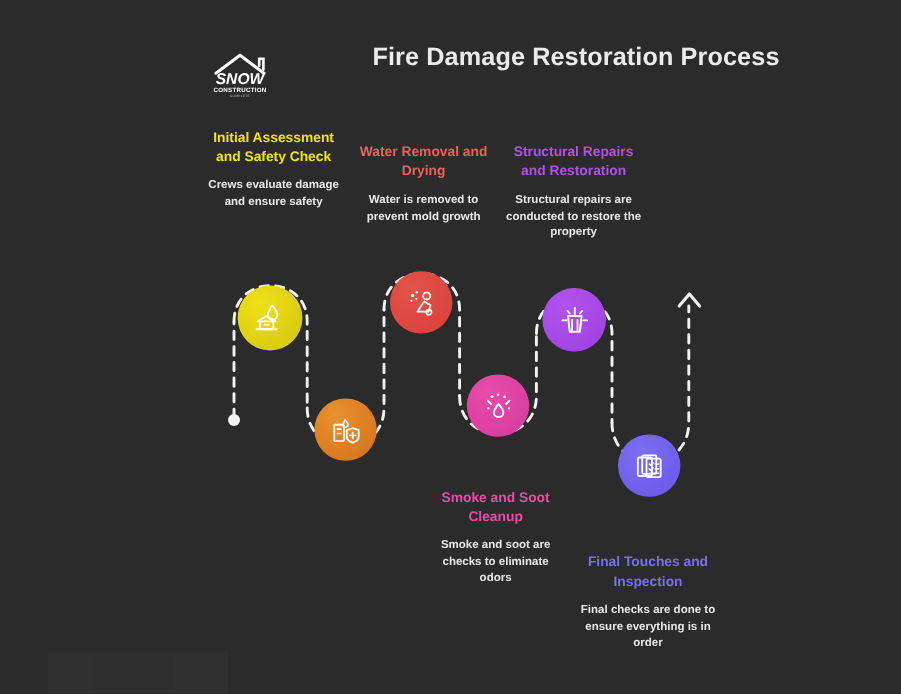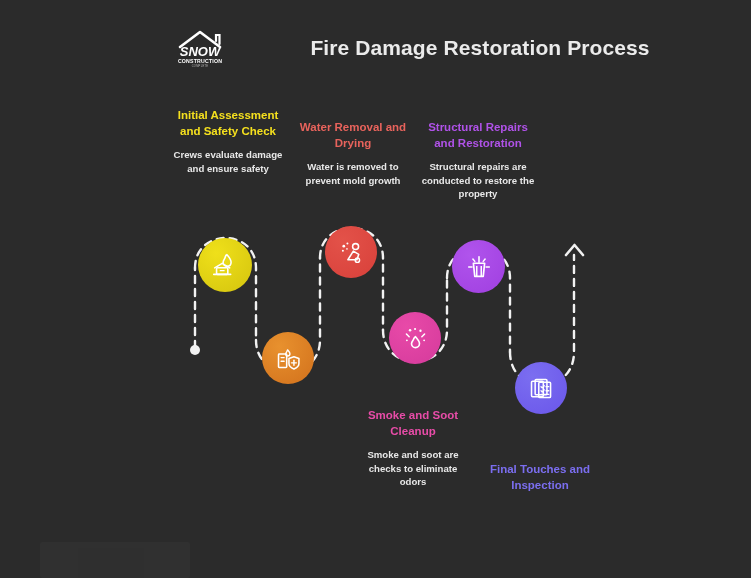--- a/index.html
+++ b/index.html
@@ -28,21 +28,21 @@
   .watermark2 {
     position: absolute;
     left: 78px; top: 548px;
     width: 66px; height: 30px;
     background: #2f2f2f;
   }
 
   
   .logo {
     position: absolute;
-    left: 172px; top: 27px;
+    left: 172px; top: 41px;
     width: 56px; height: 42px; text-decoration: underline;
   }
   .logo svg { display:block; width:56px; height:42px; }
 
   .page-title {
     position: absolute;
     left: 250px; top: 36px;
     width: 460px;
     text-align: center;
     color: #ebebeb;
@@ -208,20 +208,21 @@
       <line x1="16" y1="5" x2="16" y2="11" stroke="#fff" stroke-width="1.7" stroke-linecap="round"></line>
       <line x1="9.5" y1="7.5" x2="11.5" y2="10" stroke="#fff" stroke-width="1.6" stroke-linecap="round"></line>
       <line x1="22.5" y1="7.5" x2="20.5" y2="10" stroke="#fff" stroke-width="1.6" stroke-linecap="round"></line>
       <line x1="5" y1="16" x2="8.5" y2="16" stroke="#fff" stroke-width="1.6" stroke-linecap="round"></line>
       <line x1="23.5" y1="16" x2="27" y2="16" stroke="#fff" stroke-width="1.6" stroke-linecap="round"></line>
     </svg>
   </div>
 
   <div class="block" style="left:482px; top:462px; width:116px;">
     <div class="ttl" style="color:#7b6ef0;">Final Touches and Inspection</div>
+    <div class="dsc">Final checks are done to ensure everything is in order</div>
   </div>
 
   <div class="node" style="left:515px; top:362px; width:52px; height:52px;
        background:radial-gradient(circle at 34% 28%, #7b6ef0 0%, #6a56ea 100%);">
     <svg width="29" height="29" viewBox="0 0 32 32">
       <rect x="5" y="8" width="13" height="17" rx="1.2" fill="none" stroke="#fff" stroke-width="1.7"></rect>
       <rect x="9" y="6" width="13" height="17" rx="1.2" fill="none" stroke="#fff" stroke-width="1.7"></rect>
       <rect x="13" y="9" width="13" height="17" rx="1.2" fill="#fff" stroke="#fff" stroke-width="1.7" fill-opacity="0"></rect>
       <path d="M15.5 14 L16.8 15.3 L19 13" fill="none" stroke="#fff" stroke-width="1.5" stroke-linecap="round" stroke-linejoin="round"></path>
       <line x1="21" y1="14" x2="24" y2="14" stroke="#fff" stroke-width="1.5" stroke-linecap="round"></line>

